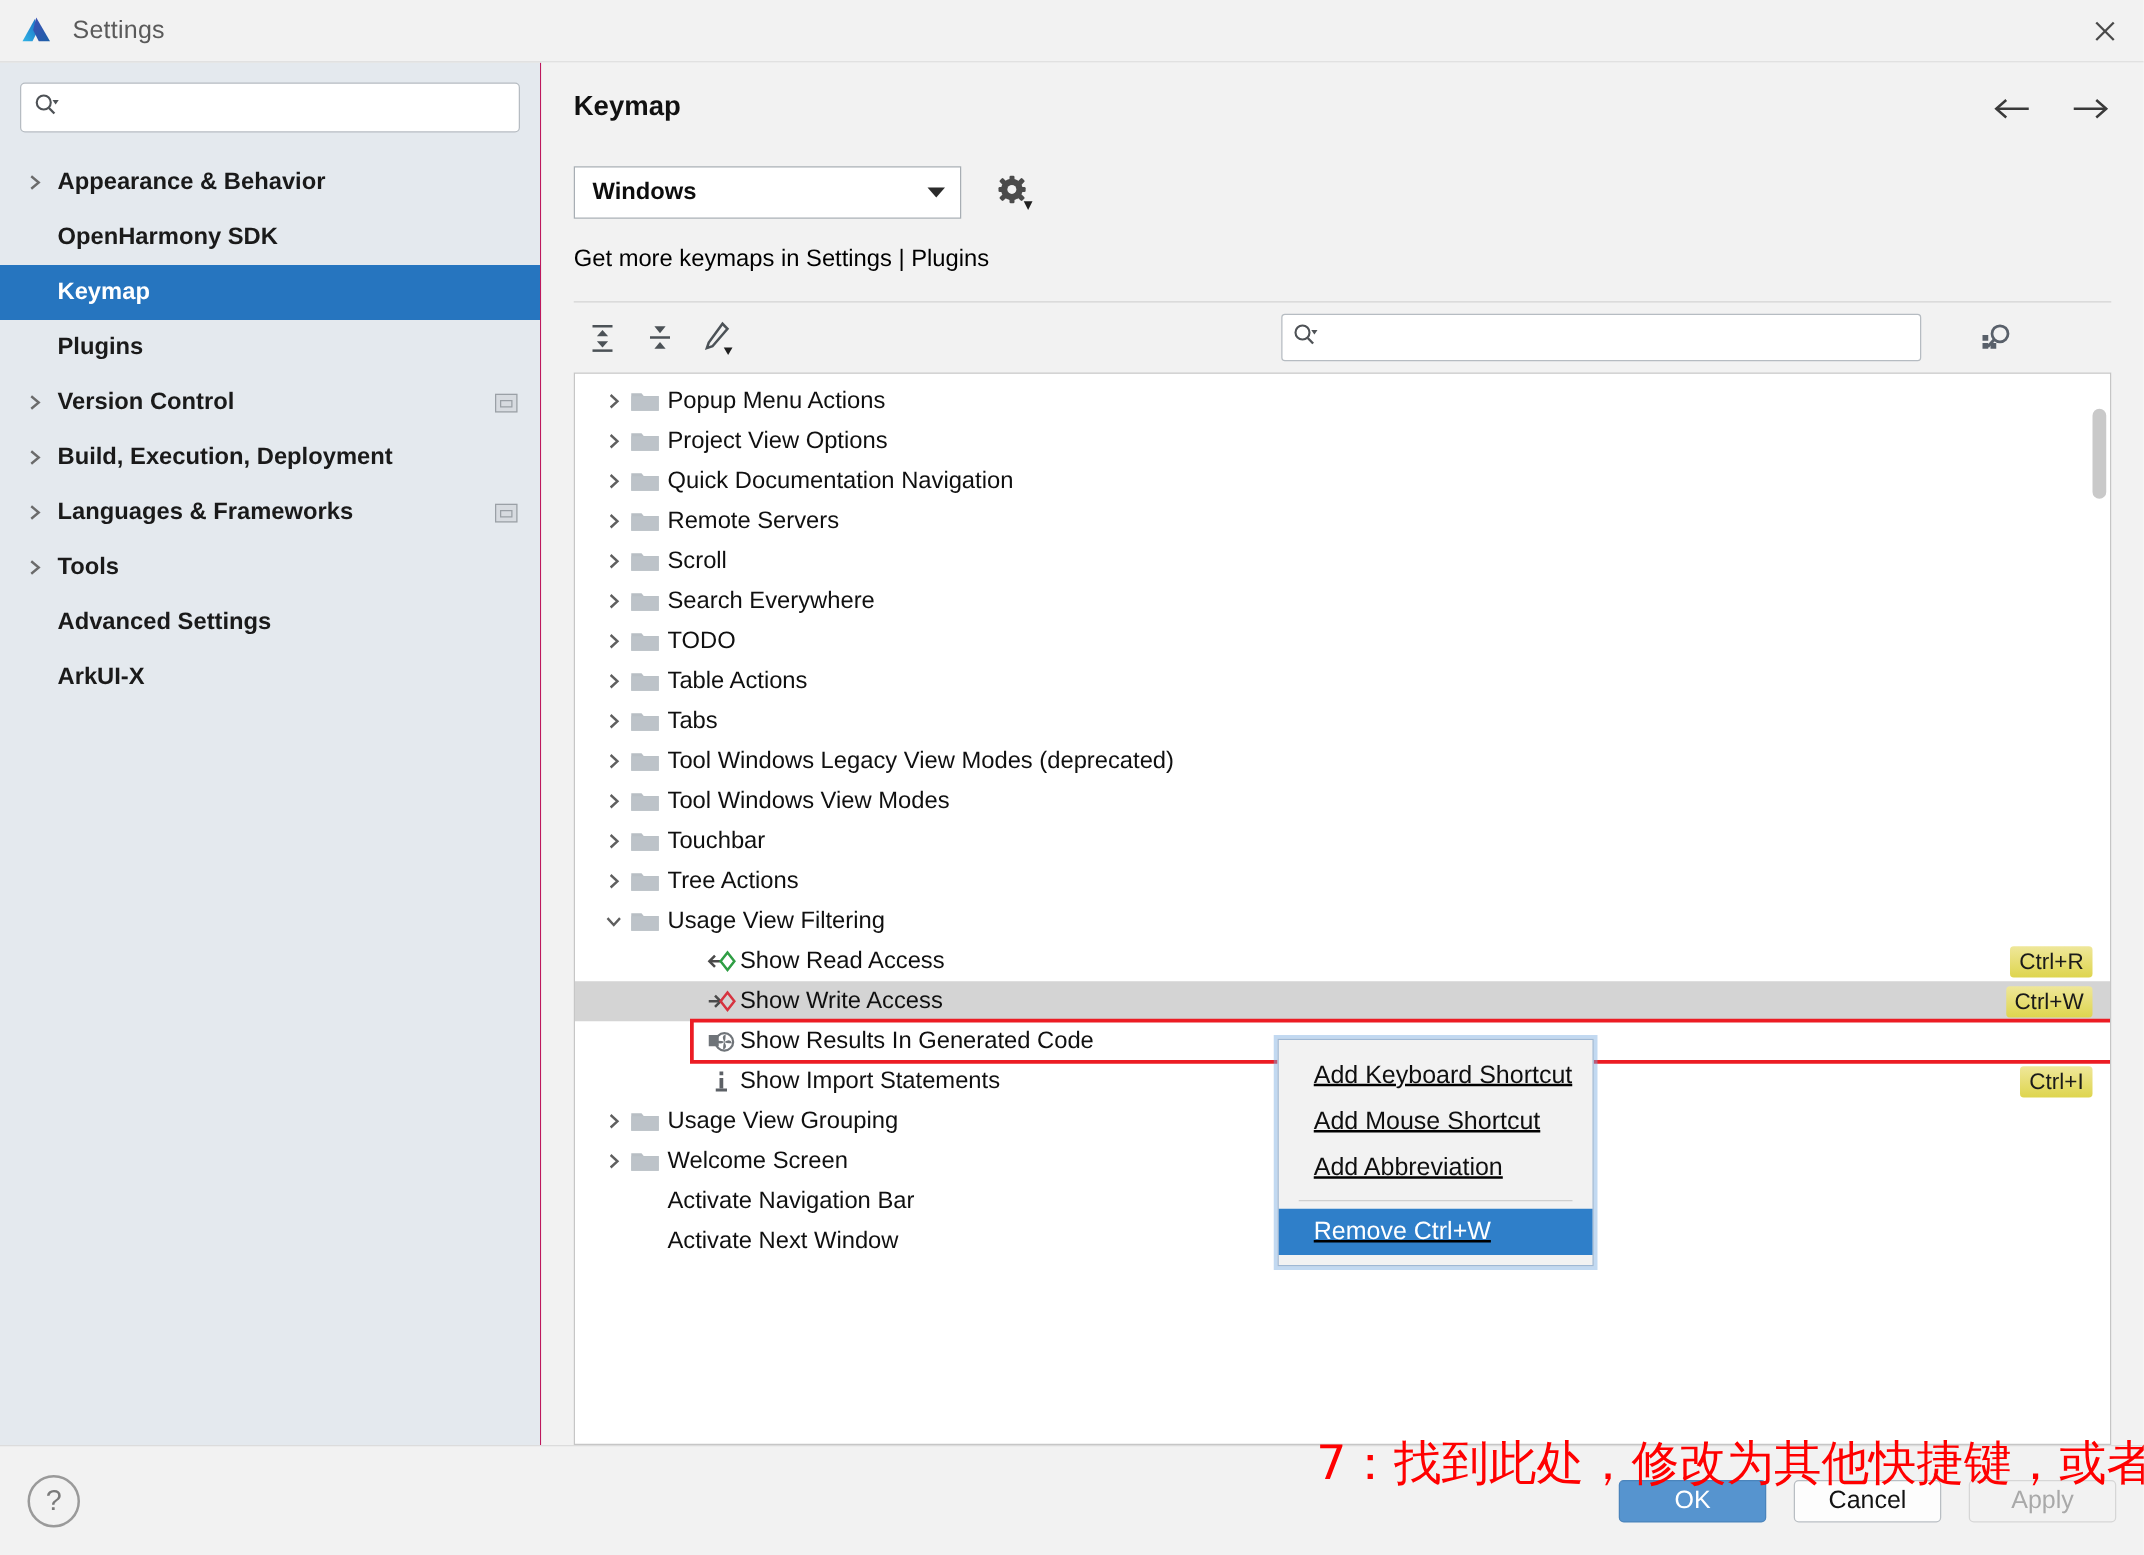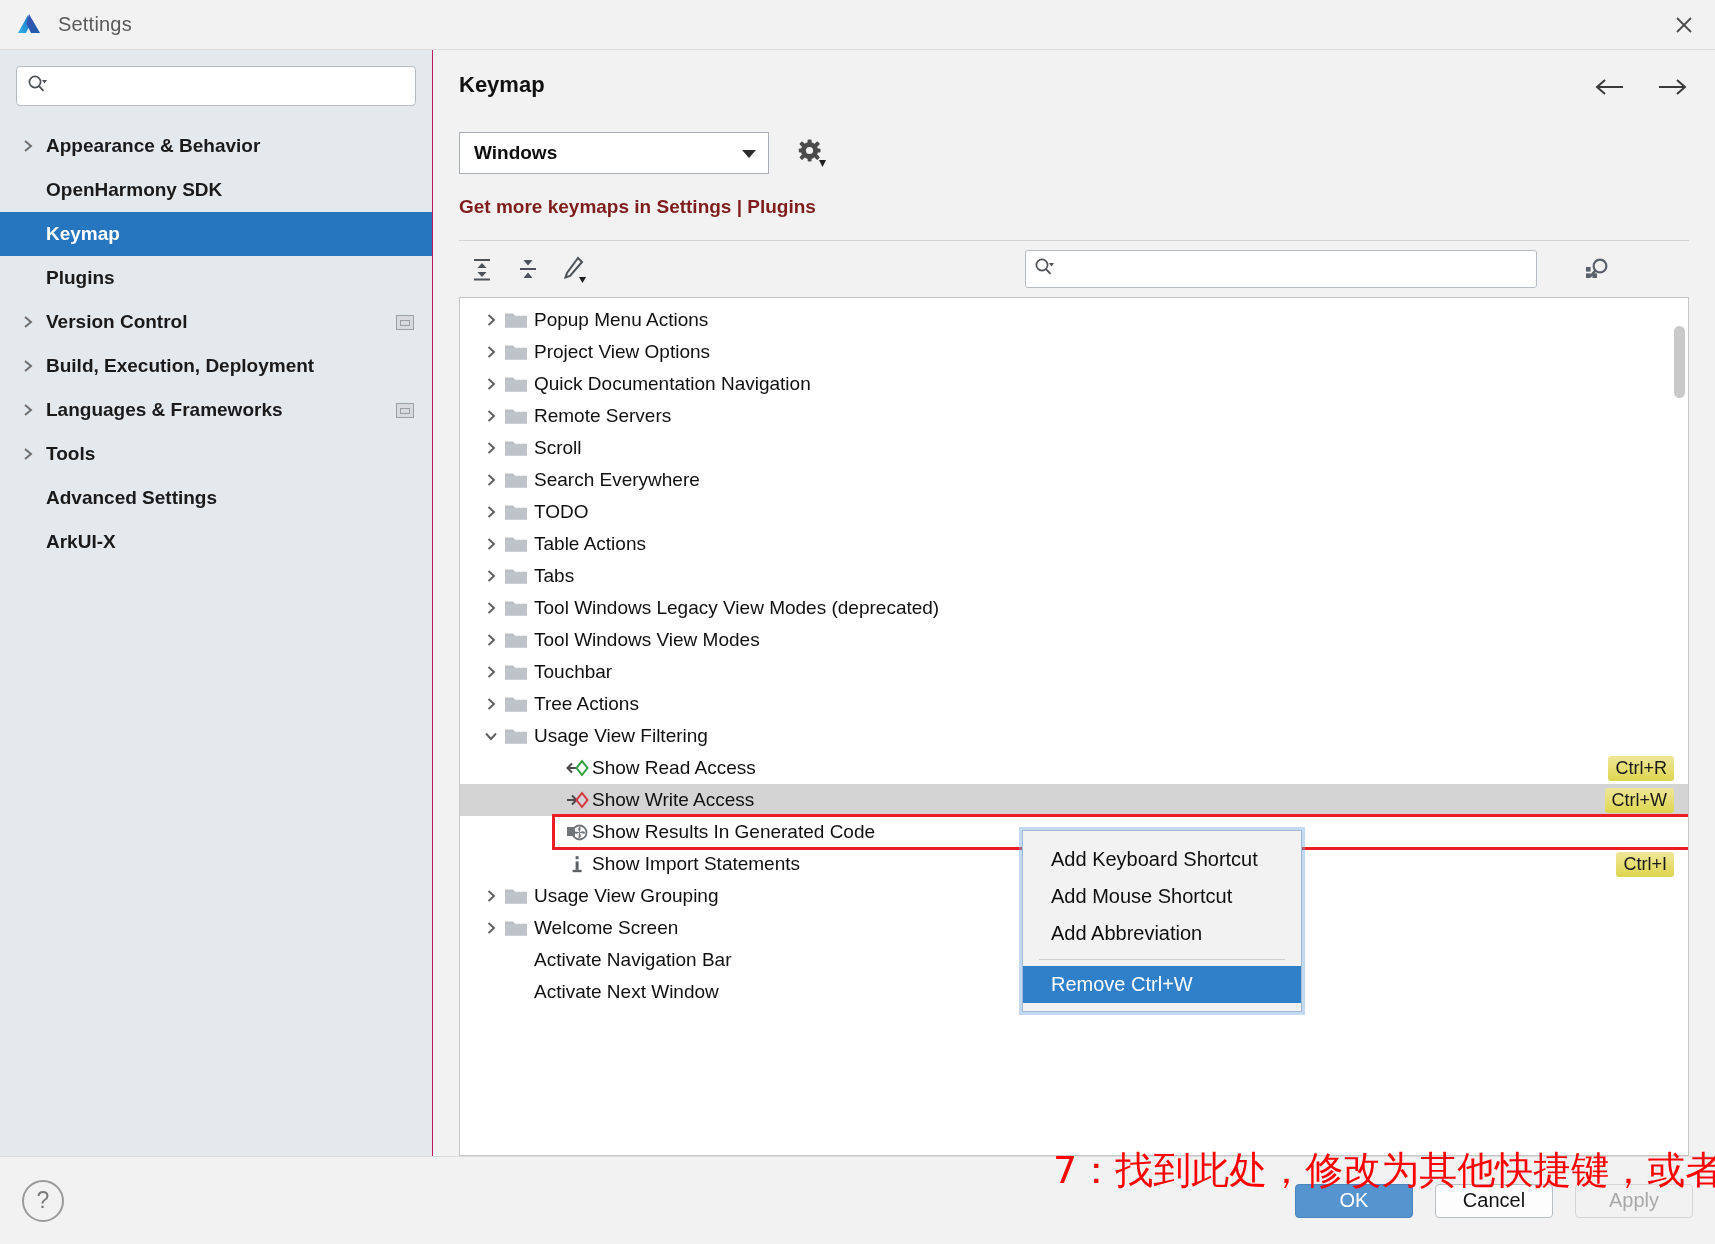--- a/index.html
+++ b/index.html
@@ -94,21 +94,21 @@
     width: 310px; height: 42px; background: #fff;
     border: 1px solid #a8aeb4; border-radius: 0;
     display: flex; align-items: center; padding: 0 10px 0 14px;
     font-size: 19px; font-weight: bold; color: #0d0d0d; cursor: pointer;
   }
   .combo .val { flex: 1 1 auto; }
   .gear-btn { margin-left: 26px; cursor: pointer; display: flex; align-items: center; }
 
   .link-line { margin-top: 22px; }
   .link {
-    font-size: 19px; color: #7f1d1d; cursor: pointer; font-weight: bold;
+    font-size: 19px; color: #000000; cursor: pointer;
   }
 
   .sep-line { margin-top: 22px; height: 1px; background: #d4d4d4; }
 
   .tools-row {
     display: flex; align-items: center; height: 56px;
     position: relative;
   }
   .tool-btn { width: 46px; height: 40px; display:flex; align-items:center; justify-content:center; cursor:pointer; }
   .search-box {
@@ -751,21 +751,21 @@
               <span class="at-chev"></span>
               <span class="at-folder"></span>
               <span class="at-label">Activate Next Window</span>
               <span class="at-spacer"></span>
             </div>
           </div>
         <div class="vscroll"></div>
 
         <div class="red-box" id="redbox" style="left: 92px; top: 516px; right: -8px; height: 36px;"></div>
 
-        <div class="ctx-menu" id="ctx-menu" style="left: 562px; top: 532px; width: 280px;">
+        <div class="ctx-menu" id="ctx-menu" style="left: 562px; top: 532px; width: 253px; text-decoration: underline;">
             <div class="ctx-item">Add Keyboard Shortcut</div>
             <div class="ctx-item">Add Mouse Shortcut</div>
             <div class="ctx-item">Add Abbreviation</div>
             <div class="ctx-sep"></div>
             <div class="ctx-item hl">Remove Ctrl+W</div>
           </div>
       </div>
 
       <div class="annot">7：找到此处，修改为其他快捷键，或者直接移除。</div>
     </div>

